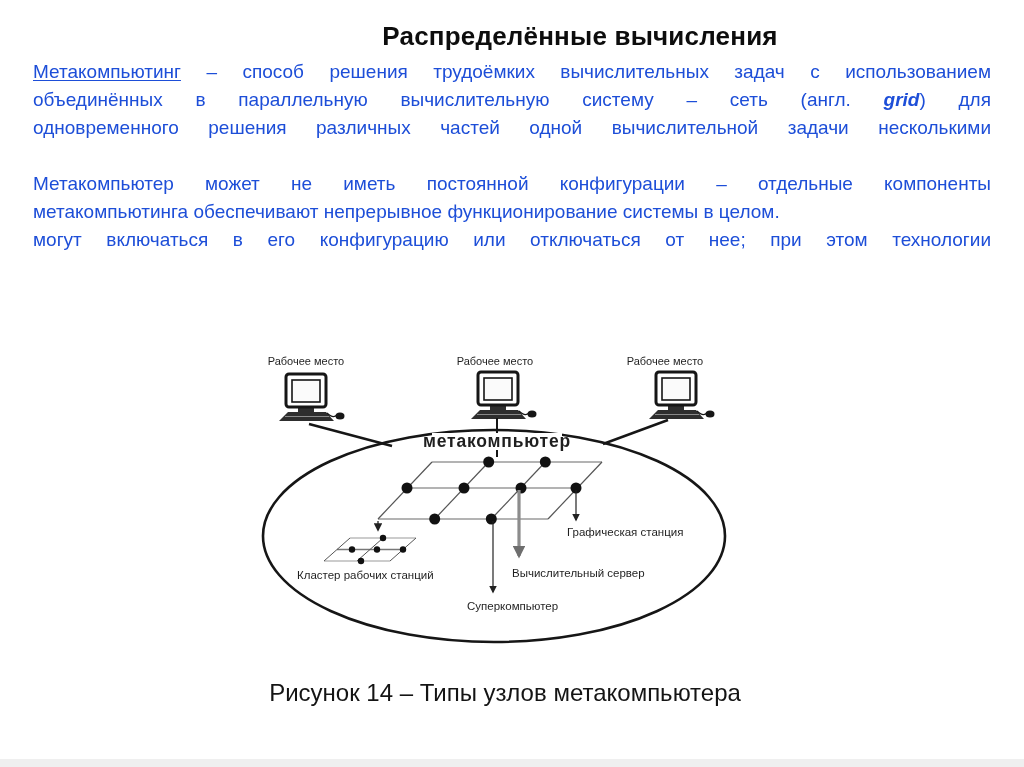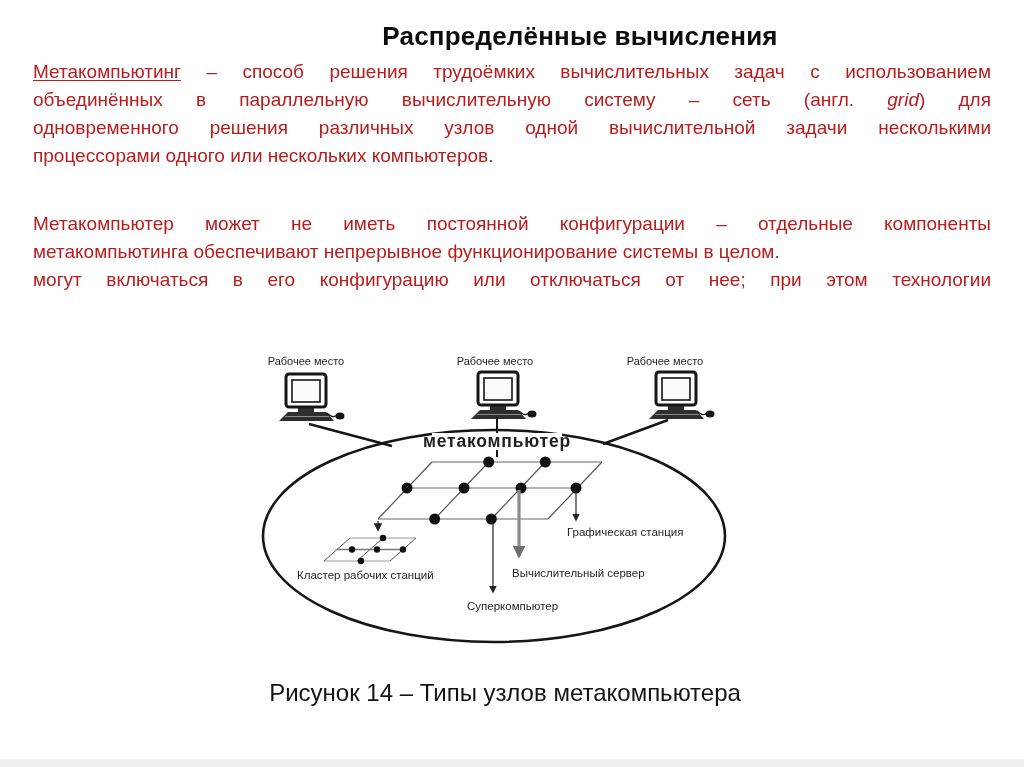--- a/index.html
+++ b/index.html
@@ -20,34 +20,34 @@
     font-weight:bold;
     color:#0d0d0d;
     letter-spacing:0.2px;
   }
   .body-text{
     position:absolute;
     top:58px;left:33px;
     width:958px;
     font-size:19px;
     line-height:28px;
-    color:#b91c1c;
+    color:#1d4ed8;
   }
   .tline{
     text-align:justify;
     text-align-last:justify;
     white-space:normal;
   }
   .tline.last{
     text-align:left;
     text-align-last:left;
   }
-  .para2{margin-top:40px;}
+  .para2{margin-top:28px;}
   .u{text-decoration:underline;text-underline-offset:2px;}
-  .i{font-style:italic;}
+  .i{font-style:italic;font-weight:bold;}
   .diagram{
     position:absolute;
     left:240px;top:340px;
     width:520px;height:320px;
   }
   .diagram text{
     font-family:"Liberation Sans", sans-serif;
     fill:#1f1f1f;
   }
   .ws-label{font-size:11px;}
@@ -72,22 +72,21 @@
 <body>
 
 <div class="slide">
 
   <div class="page-title">Распределённые вычисления</div>
 
   <div class="body-text">
     <div>
       <div class="tline"><span class="u">Метакомпьютинг</span><span> – способ решения трудоёмких вычислительных задач с использованием</span></div>
       <div class="tline"><span>объединённых в параллельную вычислительную систему – сеть (англ. </span><span class="i">grid</span><span>) для</span></div>
-      <div class="tline">одновременного решения различных узлов одной вычислительной задачи несколькими</div>
-      <div class="tline last">процессорами одного или нескольких компьютеров.</div>
+      <div class="tline">одновременного решения различных частей одной вычислительной задачи несколькими</div>
     </div>
     <div class="para2">
       <div class="tline">Метакомпьютер может не иметь постоянной конфигурации – отдельные компоненты</div>
       <div class="tline last">метакомпьютинга обеспечивают непрерывное функционирование системы в целом.</div>
       <div class="tline">могут включаться в его конфигурацию или отключаться от нее; при этом технологии</div>
     </div>
   </div>
 
   <svg class="diagram" viewBox="240 340 520 320">
     <defs>

